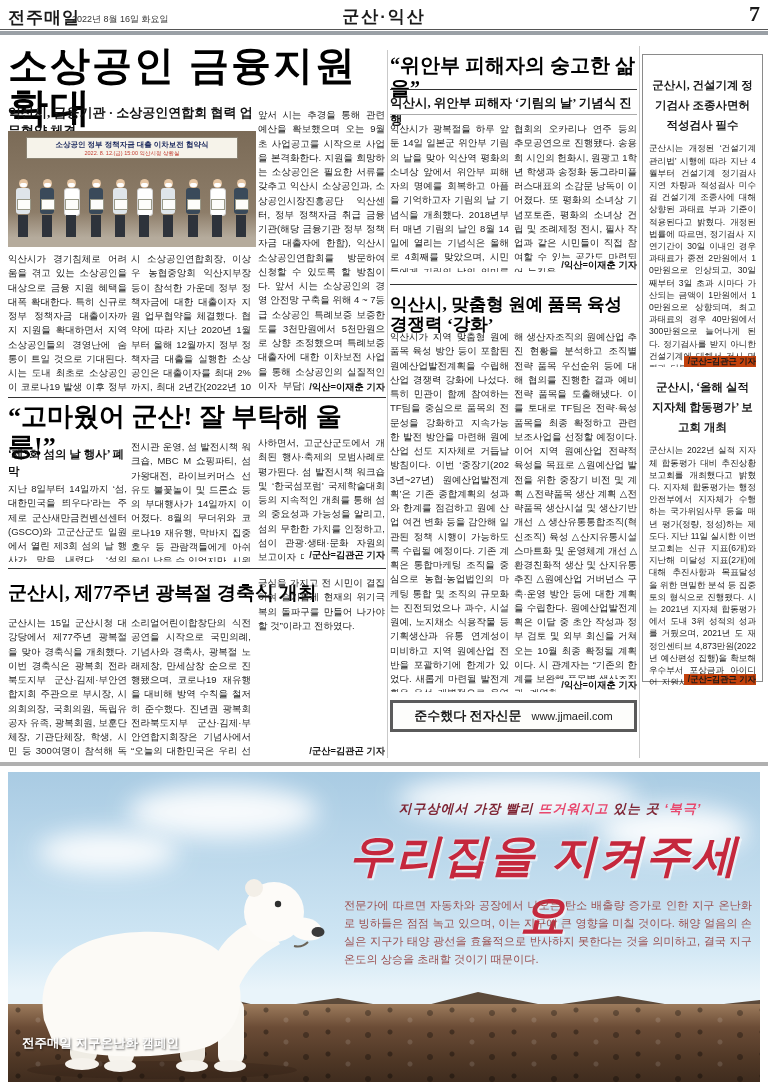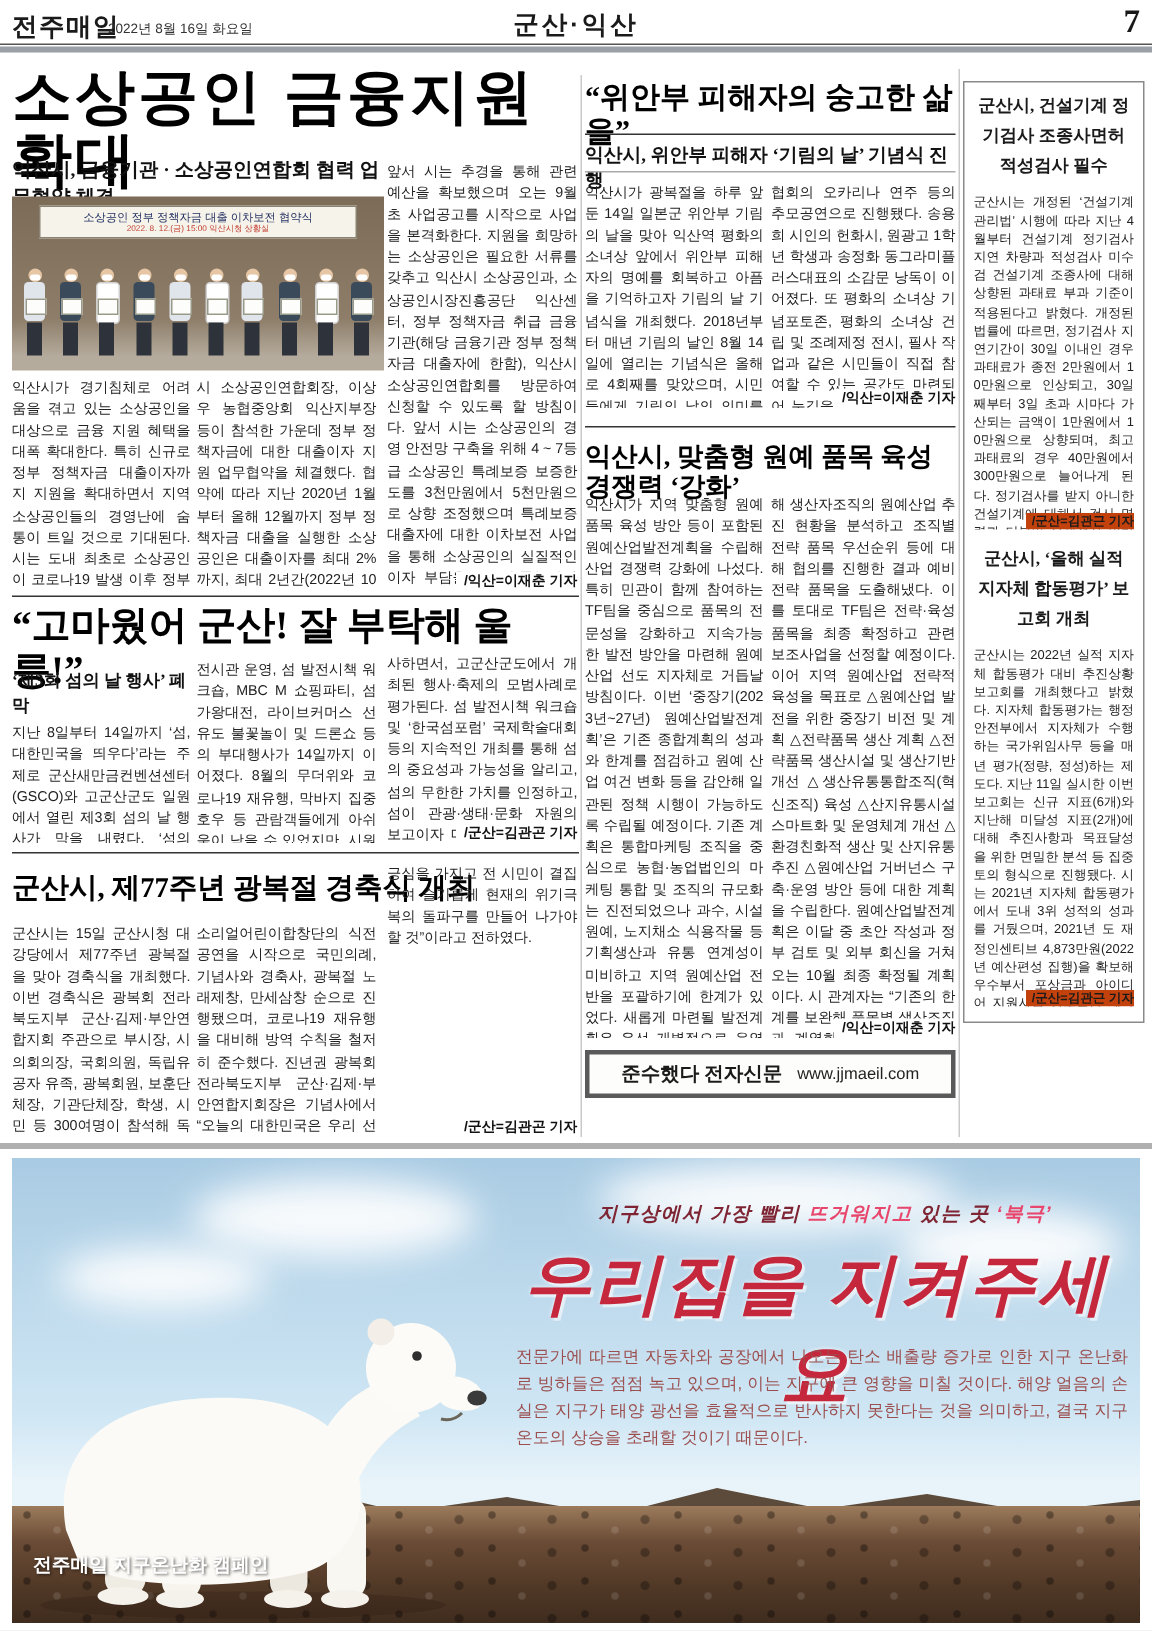--- a/index.html
+++ b/index.html
@@ -17,37 +17,37 @@
   .hl-main{position:absolute;font-weight:900;color:#000;line-height:1.05;letter-spacing:2px;}
   .hl-serif{position:absolute;font-family:"Liberation Serif",serif;font-weight:900;color:#000;line-height:1.15;}
   .subhead{position:absolute;font-family:"Liberation Serif",serif;font-weight:700;color:#111;}
   
   .colwrap{position:absolute;overflow:hidden;}
   .coltext{font-size:9.5px;line-height:1.5;text-align:justify;word-break:break-all;color:#222;}
   .byl{position:absolute;right:0;bottom:0;background:#fff;padding-left:5px;font-size:9.3px;font-weight:700;color:#111;}
   
   .photo{position:absolute;left:8px;top:131px;width:248px;height:116px;background:linear-gradient(#7b6b57,#8d7d69 70%,#b5ab9c 92%);overflow:hidden;}
   .photo-banner{position:absolute;left:18px;right:18px;top:6px;background:#f6f3ea;border:1px solid #8a8272;text-align:center;padding:2px 0;}
-  .photo-banner .l1{display:block;font-size:7.5px;font-weight:400;color:#1c2a5e;line-height:1.3;}
+  .photo-banner .l1{display:block;font-size:7.5px;font-weight:700;color:#1c2a5e;line-height:1.3;}
   .photo-banner .l2{display:block;font-size:5.5px;color:#c23b2e;line-height:1.2;}
   .people{position:absolute;left:6px;right:6px;bottom:8px;display:flex;justify-content:space-between;align-items:flex-end;height:62px;}
   .person{position:relative;width:18px;height:60px;}
   .person .head{position:absolute;left:5px;top:0;width:9px;height:9px;border-radius:50%;background:#e6c6a4;}
   .person .mask{position:absolute;left:6px;top:4px;width:7px;height:4px;background:#fff;border-radius:2px;}
   .person .torso{position:absolute;left:2px;top:9px;width:14px;height:26px;border-radius:3px;background:#dfe5ea;}
   .person:nth-child(2n) .torso{background:#3a4a5a;}
   .person:nth-child(3n) .torso{background:#ffffff;border:1px solid #cfcfcf;}
   .person .cert{position:absolute;left:3px;top:20px;width:12px;height:9px;background:#fdfdfb;border:1px solid #9a9a8a;}
   .person .legs{position:absolute;left:4px;top:36px;width:10px;height:22px;background:#2e333b;}
   
   .sidebar{position:absolute;left:642px;top:46px;width:121px;}
   .sb-header{height:30px;background:linear-gradient(#6a7886,#39444e);color:#fff;display:flex;align-items:center;justify-content:center;gap:5px;border:1px solid #2c343c;}
   .sb-header .region{font-size:10px;}
   .sb-header .title{font-size:16px;font-weight:900;letter-spacing:3px;font-family:"Liberation Serif",serif;}
-  .sb-box{margin-top:8px;height:628px;border:1px solid #8a8a8a;padding:2px 6px;box-sizing:border-box;position:relative;}
+  .sb-box{margin-top:8px;height:628px;border:1px solid #8a8a8a;padding:16px 6px;box-sizing:border-box;position:relative;}
   .sb-item{position:relative;overflow:hidden;}
   .sb-title{font-family:"Liberation Serif",serif;font-weight:700;font-size:11.5px;line-height:1.75;text-align:center;margin:4px 0 7px;}
   .sb-body{font-size:8.6px;line-height:1.42;text-align:justify;word-break:break-all;color:#222;}
   .sb-byl{position:absolute;right:0;bottom:0;background:#c2410c;padding-left:4px;font-size:8.4px;font-weight:700;}
   
   .epaper{position:absolute;left:390px;top:700px;width:247px;height:32px;border:3px solid #5a5a5a;box-sizing:border-box;
           display:flex;align-items:center;justify-content:center;gap:10px;background:#fdfdfb;}
   .epaper .lbl{font-family:"Liberation Serif",serif;font-weight:700;font-size:13px;}
   .epaper .url{font-size:11px;color:#222;}
   

